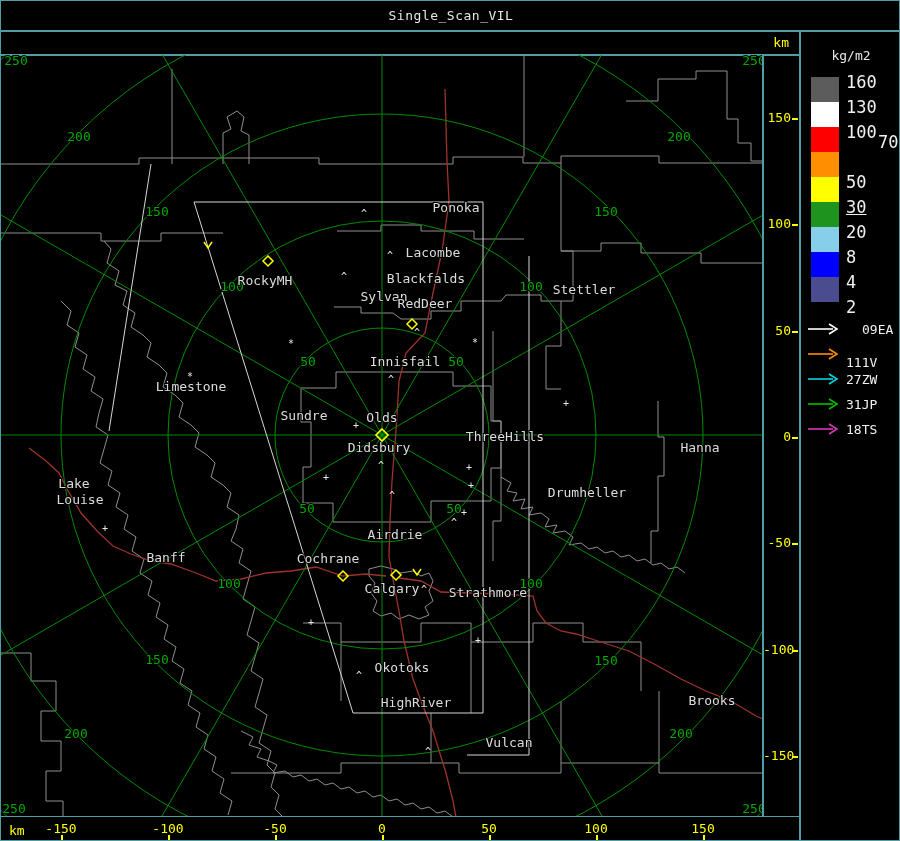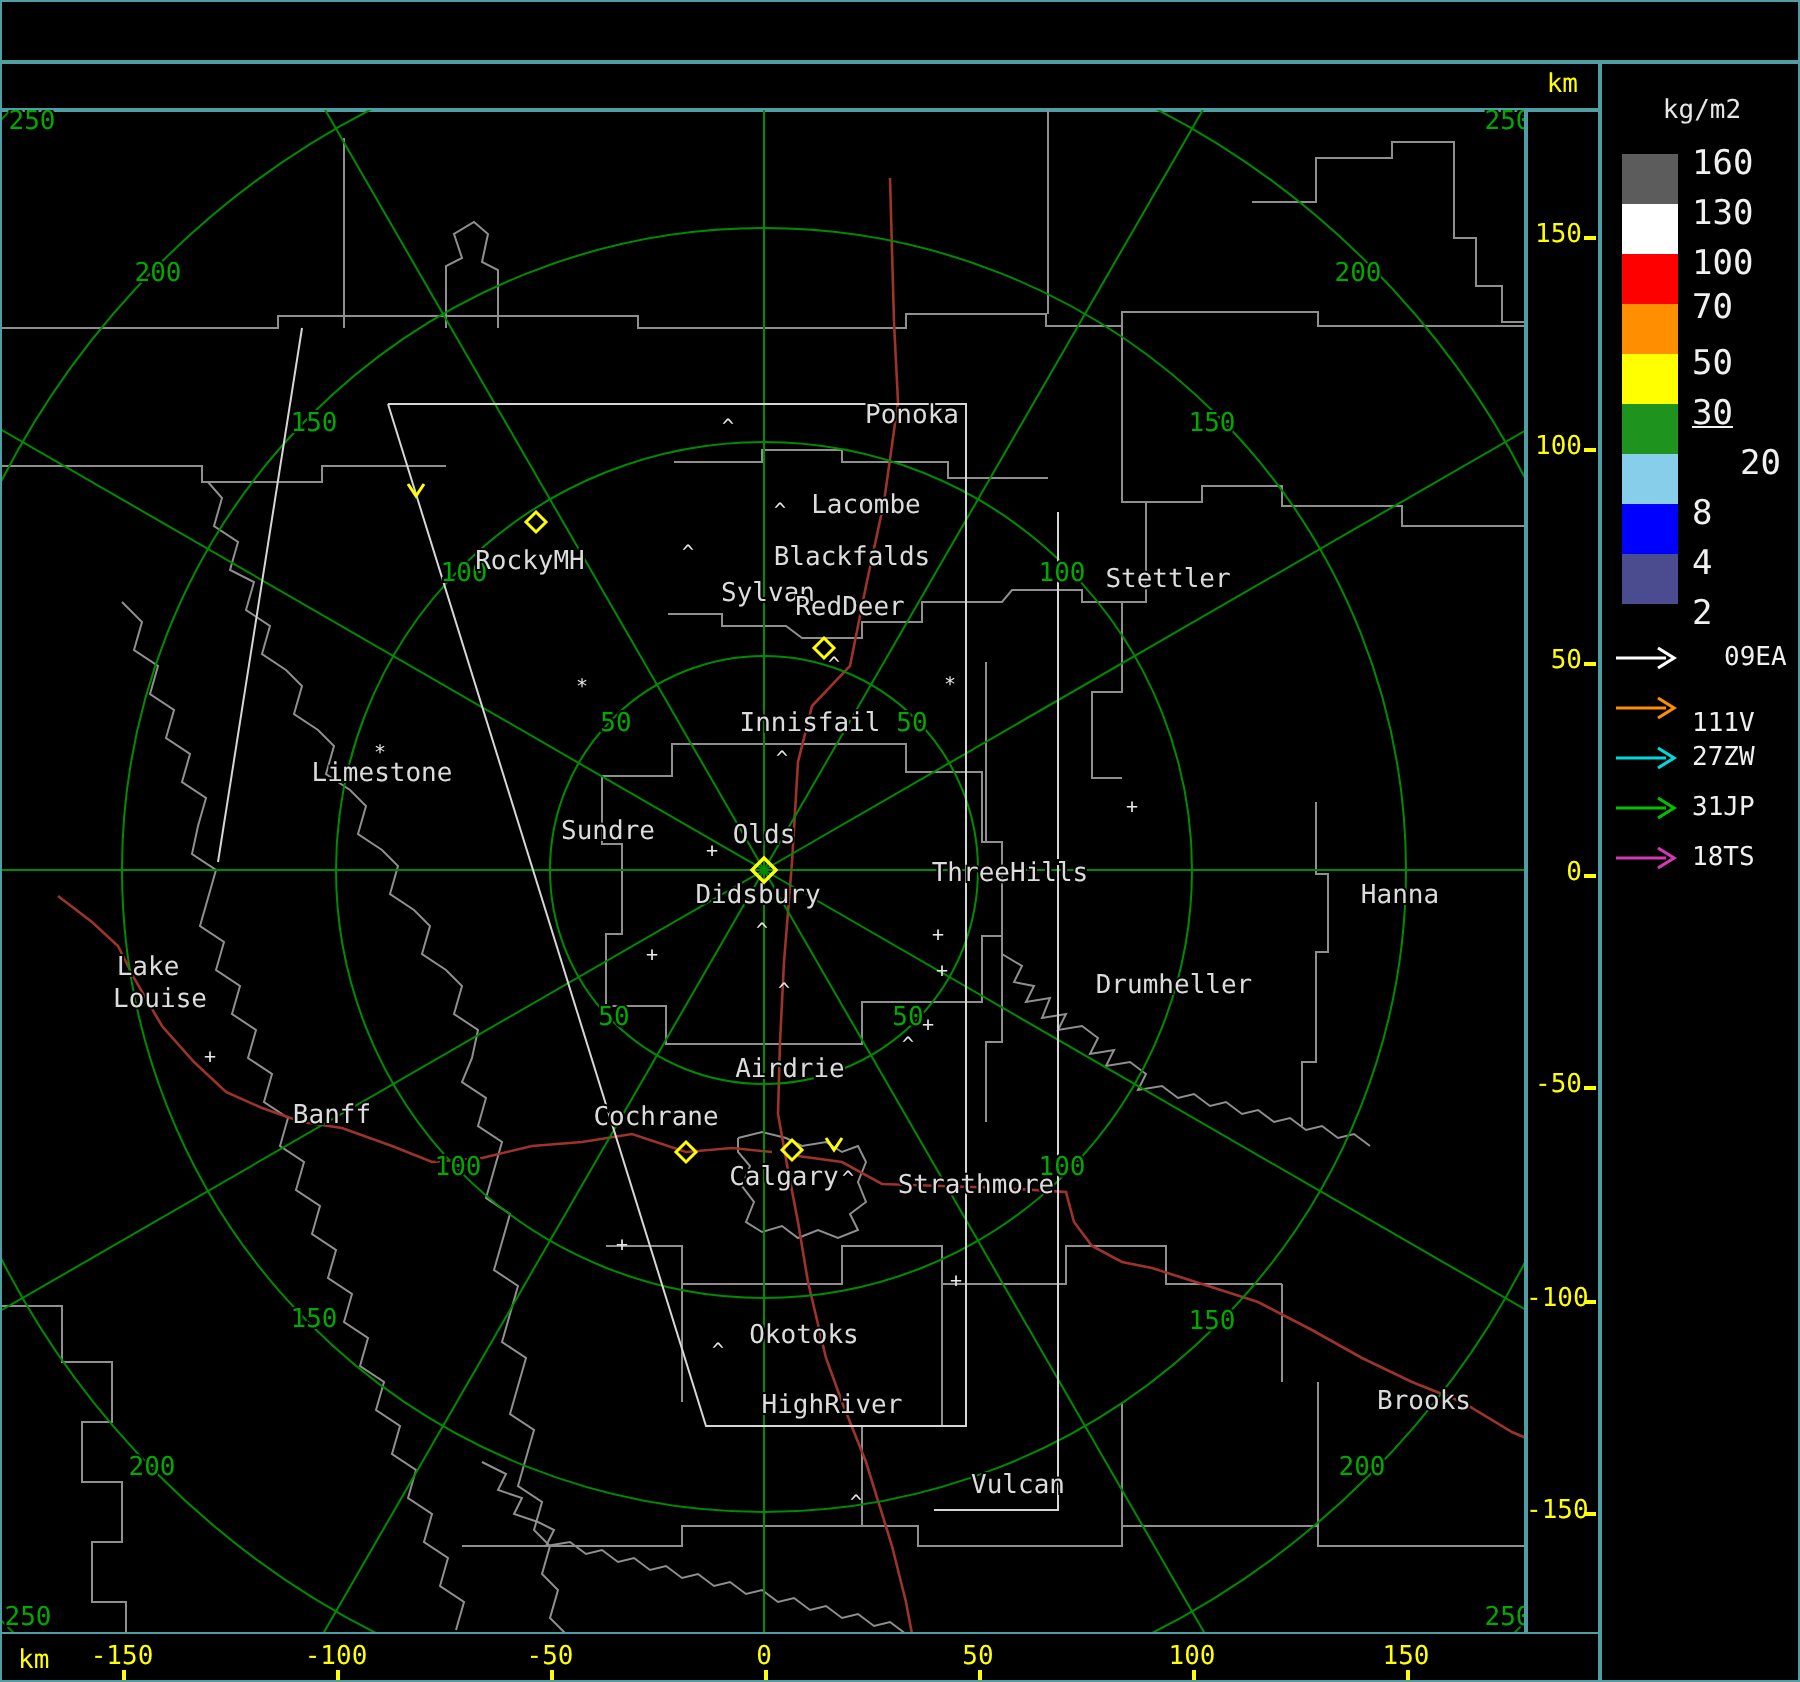--- a/index.html
+++ b/index.html
@@ -32,20 +32,23 @@
   .swatch-label{position:absolute;left:45px;color:#f0f0f0;font-size:17px;transform:translateY(-50%);}
   .radar-label{position:absolute;left:45px;color:#f0f0f0;font-size:13px;transform:translateY(-50%);}
   .radar-arrow{position:absolute;left:6px;width:34px;height:12px;}
   svg text{paint-order:stroke;}
 </style>
 </head>
 <body>
 
 <div id="app">
 
+  <div id="title-bar">
+    <span>Single_Scan_VIL</span>
+  </div>
   <div class="teal-h" style="left:0;top:29px;width:900px;"></div>
 
   <div id="header-strip">
     <span id="km-top-right">km</span>
   </div>
   <div class="teal-h" style="left:0;top:53px;width:798px;"></div>
 
   <svg id="map-canvas" width="763" height="762" viewBox="0 0 763 762">
       <polyline points="0,109 138,109 138,103 318,103 318,109 452,109 452,102 522,102 522,108 560,108 560,101 658,101 658,108 762,108" fill="none" stroke="#8f8f8f" stroke-width="1"></polyline>
       <polyline points="171,14 171,109" fill="none" stroke="#8f8f8f" stroke-width="1"></polyline>
@@ -219,27 +222,27 @@
   <div id="legend-panel">
     <div id="legend-units">kg/m2</div>
     <div id="legend-scale">
         <div class="swatch" style="background: rgb(92, 92, 92); top: 45px;"></div>
         <div class="swatch-label" style="top: 50px;">160</div>
         <div class="swatch" style="background: rgb(255, 255, 255); top: 70px;"></div>
         <div class="swatch-label" style="top: 75px;">130</div>
         <div class="swatch" style="background: rgb(255, 0, 0); top: 95px;"></div>
         <div class="swatch-label" style="top: 100px;">100</div>
         <div class="swatch" style="background: rgb(255, 142, 0); top: 120px;"></div>
-        <div class="swatch-label" style="top: 122px;">70</div>
+        <div class="swatch-label" style="top: 110px; margin-left: 32px;">70</div>
         <div class="swatch" style="background: rgb(255, 255, 0); top: 145px;"></div>
         <div class="swatch-label" style="top: 150px;">50</div>
         <div class="swatch" style="background: rgb(30, 148, 30); top: 170px;"></div>
         <div class="swatch-label" style="top: 175px; text-decoration: underline;">30</div>
         <div class="swatch" style="background: rgb(135, 206, 235); top: 195px;"></div>
-        <div class="swatch-label" style="top: 200px; margin-left: 24px;">20</div>
+        <div class="swatch-label" style="top: 200px;">20</div>
         <div class="swatch" style="background: rgb(0, 0, 255); top: 220px;"></div>
         <div class="swatch-label" style="top: 225px;">8</div>
         <div class="swatch" style="background: rgb(75, 75, 143); top: 245px;"></div>
         <div class="swatch-label" style="top: 250px;">4</div>
         <div class="swatch-label" style="top: 275px;">2</div>
       </div>
     <div id="legend-radars">
         <svg class="radar-arrow" viewBox="0 0 34 12" style="top: 291px;">
           <line x1="1" y1="6" x2="26" y2="6" stroke="#ffffff" stroke-width="1.6"></line>
           <path d="M22,1 L30,6 L22,11" fill="none" stroke="#ffffff" stroke-width="1.6"></path>

